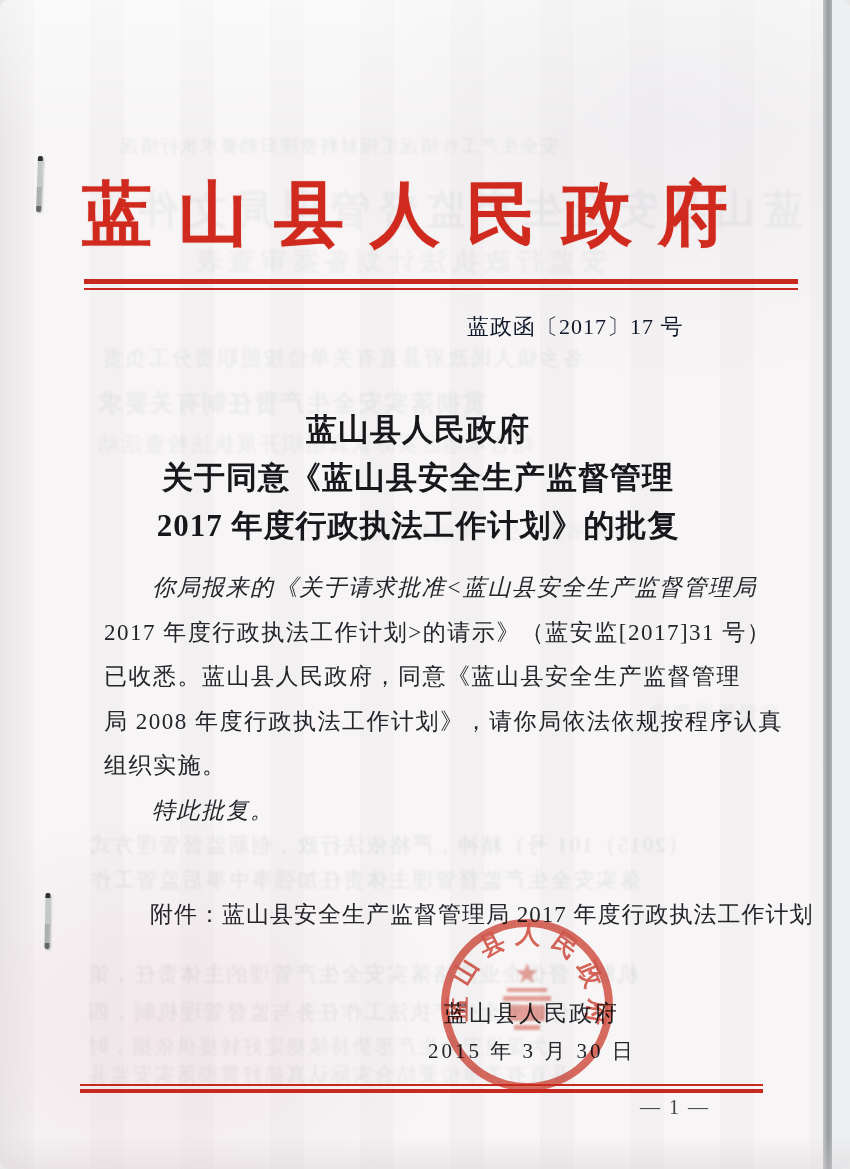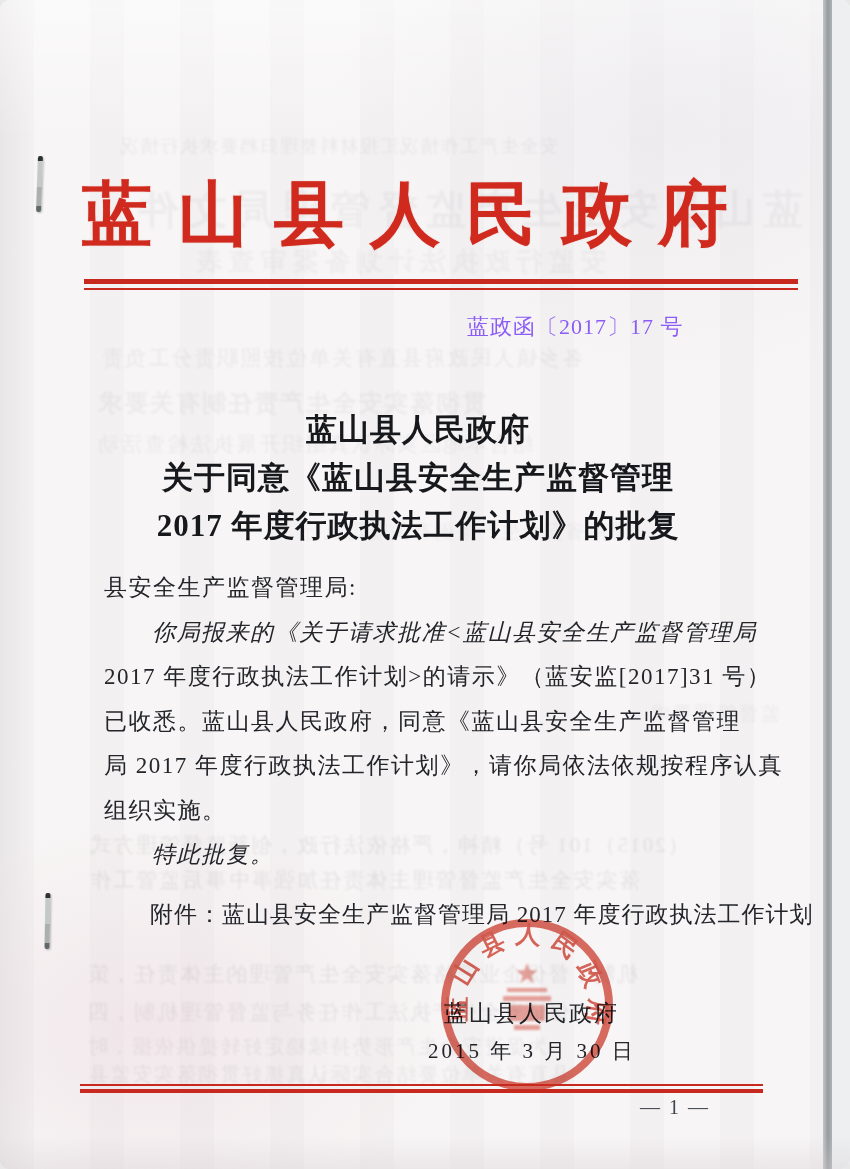--- a/index.html
+++ b/index.html
@@ -20,21 +20,21 @@
   .bleed{position:absolute;color:#6d7076;transform:scaleX(-1);filter:blur(1.1px);white-space:nowrap;letter-spacing:2px;}
   .staple{position:absolute;width:5px;border-radius:2px;
     background:linear-gradient(180deg,#2c3134 0 9%,#c3c9c6 9% 55%,#aab0ad 55% 90%,#61676a 90%);
     box-shadow:1px 1px 2px rgba(0,0,0,.25);}
   .org-header{
     position:absolute;left:0;top:176px;width:836px;margin:0;text-align:center;
     font-size:70px;font-weight:bold;color:#d02a1e;letter-spacing:18px;line-height:1.1;
     text-shadow:0 0 1px rgba(208,42,30,.5);
   }
   .rule{position:absolute;background:#c8291f;}
-  .doc-number{position:absolute;left:467px;top:312px;font-size:22px;letter-spacing:1px;color:#8b5cf6;}
+  .doc-number{position:absolute;left:467px;top:312px;font-size:22px;letter-spacing:1px;color:#0f172a;}
   .title{position:absolute;left:0;top:406px;width:836px;text-align:center;
     font-size:31px;font-weight:bold;line-height:48px;color:#17181c;letter-spacing:1px;}
   .body-block{position:absolute;left:104px;top:566px;width:668px;font-size:23px;letter-spacing:1.5px;}
   .body-block div{line-height:44.5px;white-space:nowrap;}
   .indent{padding-left:48px;font-style:italic;}
   .attachment{position:absolute;left:150px;top:899px;font-size:23px;letter-spacing:1px;white-space:nowrap;}
   .sig-org{position:absolute;left:444px;top:998px;font-size:23px;letter-spacing:2px;white-space:nowrap;}
   .sig-date{position:absolute;left:428px;top:1037px;font-size:21px;letter-spacing:3px;white-space:nowrap;}
   .seal{position:absolute;left:436px;top:914px;mix-blend-mode:multiply;opacity:.9;}
   .pagenum{position:absolute;left:640px;top:1096px;font-size:20px;letter-spacing:2px;color:#41464c;}
@@ -76,25 +76,24 @@
 
   <div class="doc-number">蓝政函〔2017〕17 号</div>
 
   <div class="title">
     <div>蓝山县人民政府</div>
     <div>关于同意《蓝山县安全生产监督管理</div>
     <div>2017 年度行政执法工作计划》的批复</div>
   </div>
 
   <div class="body-block">
-    <div>县安全生产监督管理局:</div>
     <div class="indent">你局报来的《关于请求批准&lt;蓝山县安全生产监督管理局</div>
     <div>2017 年度行政执法工作计划&gt;的请示》（蓝安监[2017]31 号）</div>
     <div>已收悉。蓝山县人民政府，同意《蓝山县安全生产监督管理</div>
-    <div>局 2017 年度行政执法工作计划》，请你局依法依规按程序认真</div>
+    <div>局 2008 年度行政执法工作计划》，请你局依法依规按程序认真</div>
     <div>组织实施。</div>
     <div class="indent">特此批复。</div>
   </div>
 
   <div class="attachment">附件：蓝山县安全生产监督管理局 2017 年度行政执法工作计划</div>
 
   <div class="sig-org">蓝山县人民政府</div>
   <div class="sig-date">2015 年 3 月 30 日</div>
 
   <svg class="seal" width="182" height="182" viewBox="0 0 182 182">

